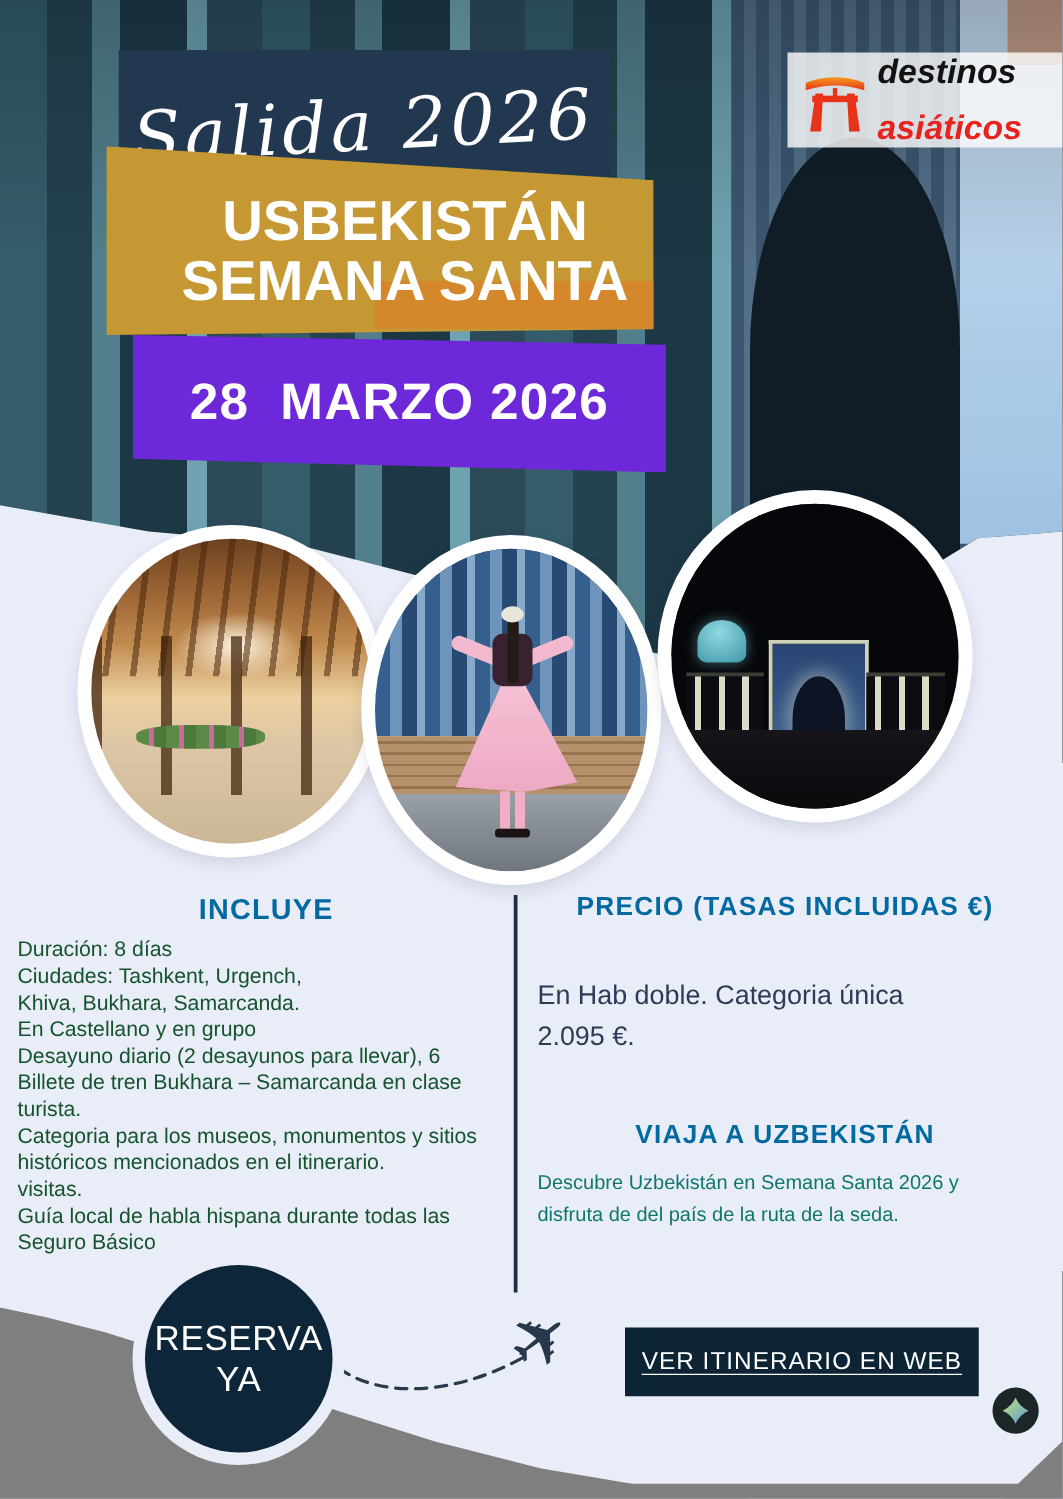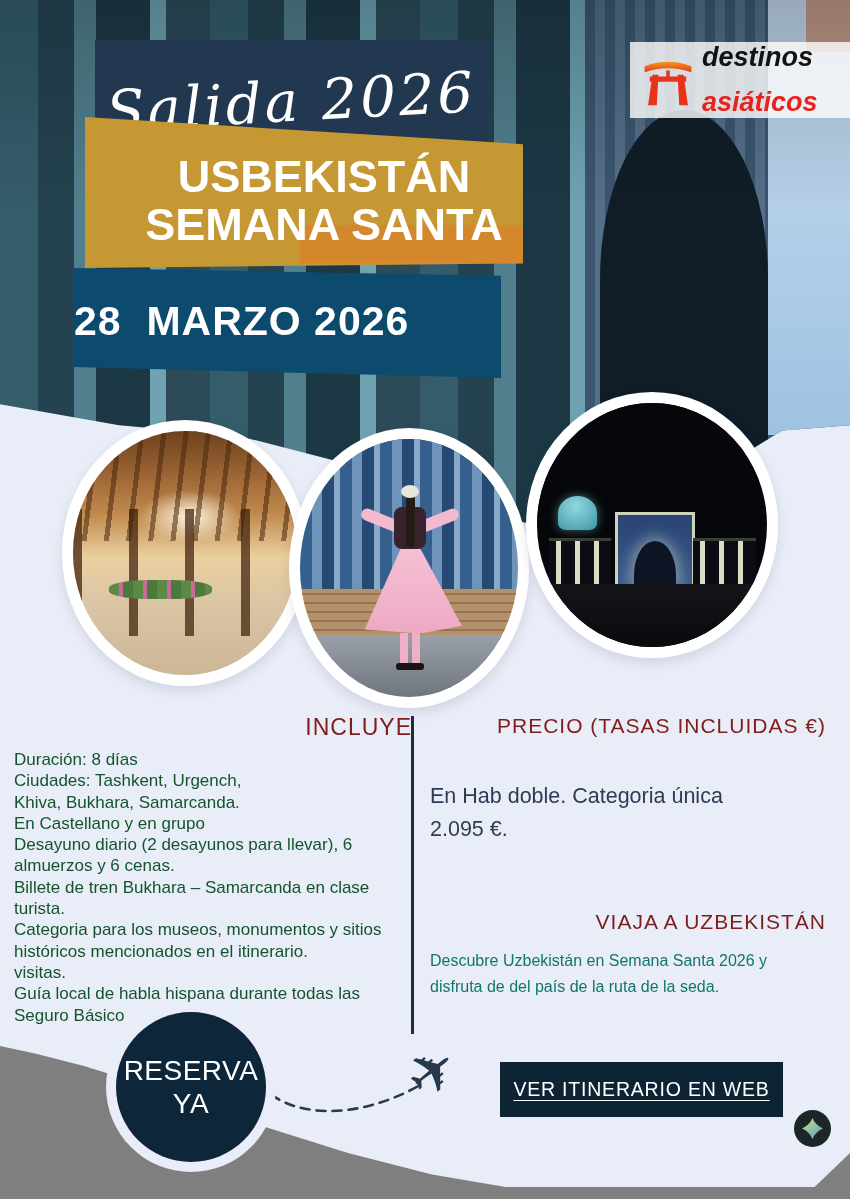--- a/index.html
+++ b/index.html
@@ -29,23 +29,23 @@
     background:#223850;z-index:7;display:flex;align-items:center;justify-content:center;}
   .script-title{
     color:#fff;font-size:56px;font-style:italic;font-weight:400;letter-spacing:3px;
     font-family:"DejaVu Serif",cursive;transform:rotate(-3deg);white-space:pre;}
   .banner-gold{position:absolute;left:85px;top:117px;width:438px;height:151px;background:#c59833;z-index:8;
     clip-path:polygon(0 0,100% 18%,100% 97%,0 100%);}
   .gold-accent{position:absolute;left:215px;top:108px;width:223px;height:38px;background:#d4872b;z-index:1;}
   .gold-text{position:absolute;inset:0;z-index:2;display:flex;flex-direction:column;
     align-items:center;justify-content:center;padding-top:16px;padding-left:40px;}
   .gold-line{color:#fff;font-size:45px;font-weight:800;line-height:1.05;letter-spacing:0;white-space:pre;}
-  .banner-red{position:absolute;left:74px;top:268px;width:427px;height:110px;background:#0c4a6e;z-index:6;
+  .banner-red{position:absolute;left:106px;top:268px;width:427px;height:110px;background:#6d28d9;z-index:6;
     clip-path:polygon(0 0,100% 7%,100% 100%,0 90%);
-    display:flex;align-items:center;justify-content:flex-start;}
+    display:flex;align-items:center;justify-content:center;}
   .date-text{color:#fff;font-size:41px;font-weight:800;letter-spacing:1px;white-space:pre;padding-bottom:4px;}
   
   .logo-box{position:absolute;left:630px;top:42px;width:236px;height:76px;z-index:9;
     background:rgba(255,255,255,0.8);display:flex;align-items:center;padding-left:12px;box-sizing:border-box;cursor:pointer;}
   .logo-words{margin-left:8px;font-style:italic;font-weight:700;line-height:0.92;}
   .logo-black{display:block;color:#121212;font-size:27px;}
   .logo-red{display:block;color:#e8221c;font-size:27px;margin-top:20px;}
   
   .circle{position:absolute;border:11px solid #fff;border-radius:50%;overflow:hidden;z-index:10;
     box-shadow:0 5px 12px rgba(30,40,70,.12);}
@@ -90,26 +90,26 @@
   .c3-portal::before{content:"";position:absolute;left:22%;bottom:0;width:56%;height:62%;
     background:#0d1524;border-radius:50% 50% 0 0/80% 80% 0 0;box-shadow:0 0 14px 4px rgba(220,230,200,.45);}
   .c3-dome{position:absolute;left:9%;top:38%;width:17%;height:14%;border-radius:50% 50% 20% 20%;
     background:radial-gradient(circle at 45% 30%,#8fd8e0,#3f97a6);box-shadow:0 0 10px rgba(120,210,220,.5);}
   .c3-plaza{position:absolute;left:0;top:74%;width:100%;height:26%;
     background:linear-gradient(180deg,#15151a,#0a0a0d);}
   
   .divider{position:absolute;left:411px;top:716px;width:3px;height:318px;background:#1e2c44;z-index:3;}
   .col-left{position:absolute;left:14px;top:714px;width:398px;z-index:3;}
   .col-right{position:absolute;left:430px;top:714px;width:396px;z-index:3;}
-  .sec-title{font-size:23px;font-weight:400;color:#7f1d1d;text-align:right;letter-spacing:1px;margin:0 0 8px 0;}
+  .sec-title{font-size:23px;font-weight:700;color:#0369a1;text-align:center;letter-spacing:1px;margin:0 0 8px 0;}
   .sec-title.small{font-size:21px;}
   .inc-line{font-size:17px;line-height:21.3px;color:#14532d;}
   .price-block{margin-top:42px;}
   .price-line{font-size:21.5px;line-height:33px;color:#2e3b55;}
-  .viaja-block{margin-top:64px;}
+  .viaja-block{margin-top:50px;}
   .viaja-line{font-size:16px;line-height:26px;color:#0f766e;}
   
   .gray-left{position:absolute;left:0;top:1046px;width:600px;height:153px;background:#7f7f7f;z-index:2;
     clip-path:polygon(0 0,6% 5%,14% 13%,23% 24%,33% 38%,45% 54%,58% 70%,72% 84%,87% 94%,100% 100%,0 100%);}
   .gray-bar{position:absolute;left:0;bottom:0;width:100%;height:12px;background:#808080;z-index:2;}
   .gray-corner{position:absolute;right:0;bottom:0;width:48px;height:46px;background:#808080;z-index:2;
     clip-path:polygon(100% 0,100% 100%,0 100%);}
   .reserva{position:absolute;left:116px;top:1012px;width:150px;height:150px;border-radius:50%;
     background:#0e2639;z-index:6;box-shadow:0 0 0 10px #e9edf8;cursor:pointer;
     display:flex;flex-direction:column;align-items:center;justify-content:center;}
@@ -205,21 +205,20 @@
   <div class="divider"></div>
 
   <div class="col-left">
     <h2 class="sec-title">INCLUYE</h2>
     <div>
         <div class="inc-line">Duración: 8 días</div>
         <div class="inc-line">Ciudades: Tashkent, Urgench,</div>
         <div class="inc-line">Khiva, Bukhara, Samarcanda.</div>
         <div class="inc-line">En Castellano y en grupo</div>
         <div class="inc-line">Desayuno diario (2 desayunos para llevar), 6</div>
-        <div class="inc-line">almuerzos y 6 cenas.</div>
         <div class="inc-line">Billete de tren Bukhara – Samarcanda en clase</div>
         <div class="inc-line">turista.</div>
         <div class="inc-line">Categoria para los museos, monumentos y sitios</div>
         <div class="inc-line">históricos mencionados en el itinerario.</div>
         <div class="inc-line">visitas.</div>
         <div class="inc-line">Guía local de habla hispana durante todas las</div>
         <div class="inc-line">Seguro Básico</div>
       </div>
   </div>
 

